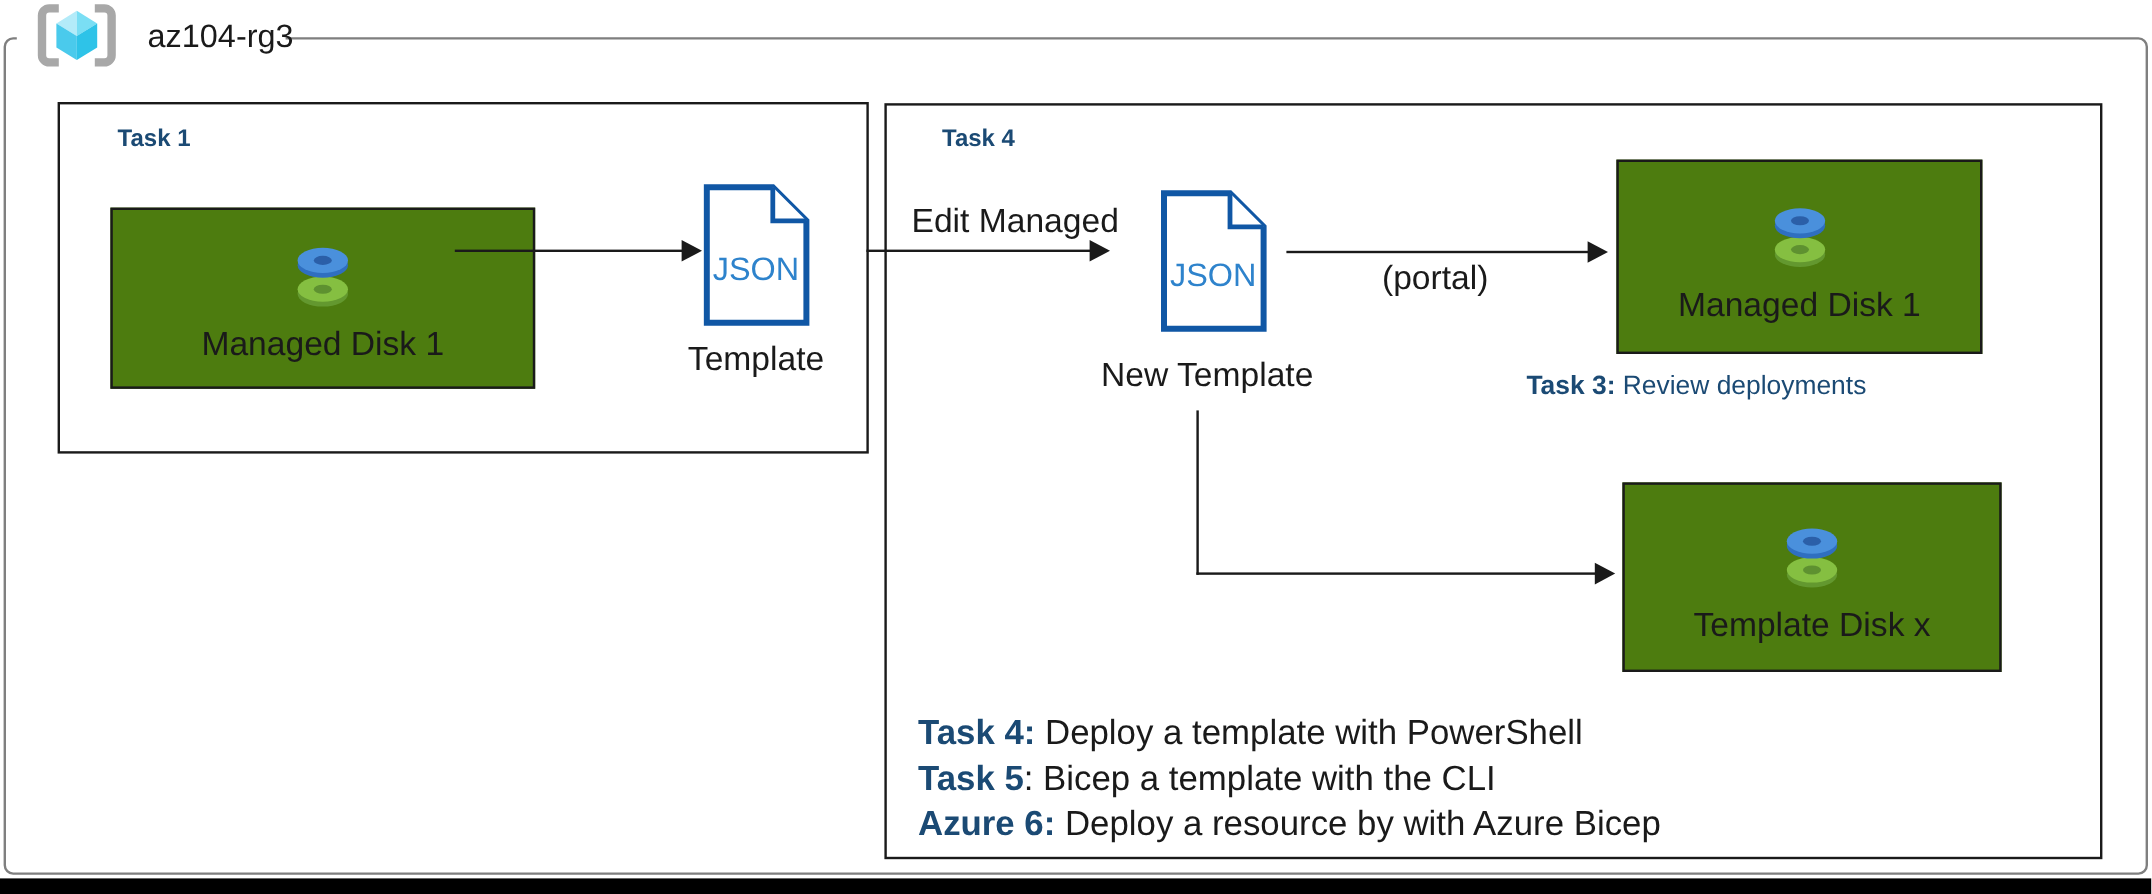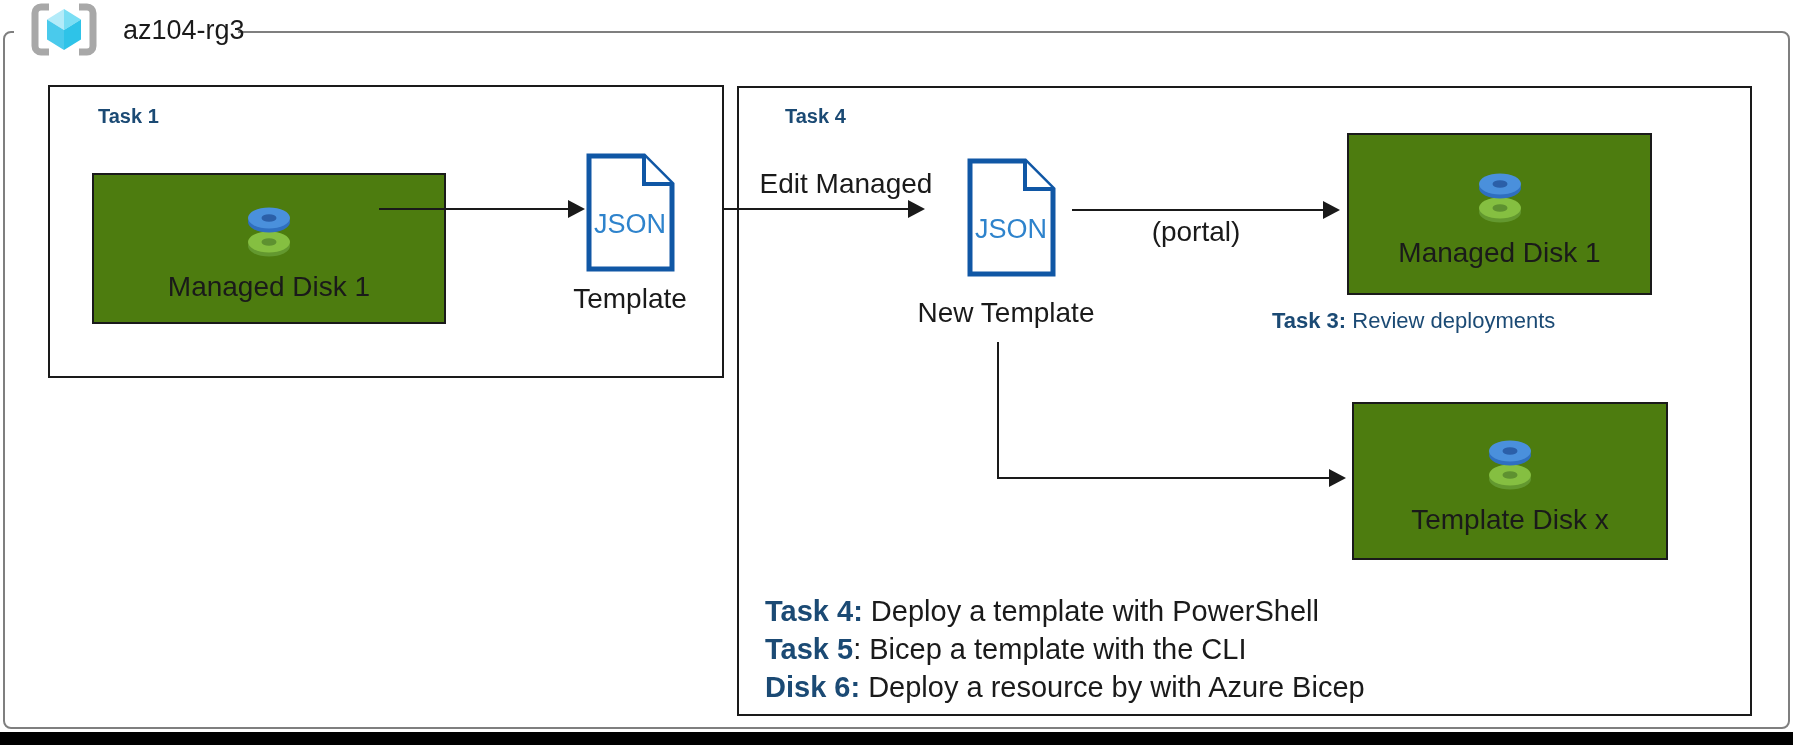--- a/index.html
+++ b/index.html
@@ -134,19 +134,19 @@
   </div>
 
   <div class="abs task-list" style="left:765px;top:577px;margin-top:15px;">
     <div>
       <span class="b">Task 4:</span><span> Deploy a template with PowerShell</span>
     </div>
     <div>
       <span class="b">Task 5</span><span>: Bicep a template with the CLI</span>
     </div>
     <div>
-      <span class="b">Disk 6:</span><span> Deploy a resource by with Azure Bicep</span>
+      <span class="b">Azure 6:</span><span> Deploy a resource by with Azure Bicep</span>
     </div>
   </div>
 
   <div class="abs bottom-bar" style="left:0px;top:732px;width:1793px;height:13px;"></div>
 
 </div>
 
 </body></html>

